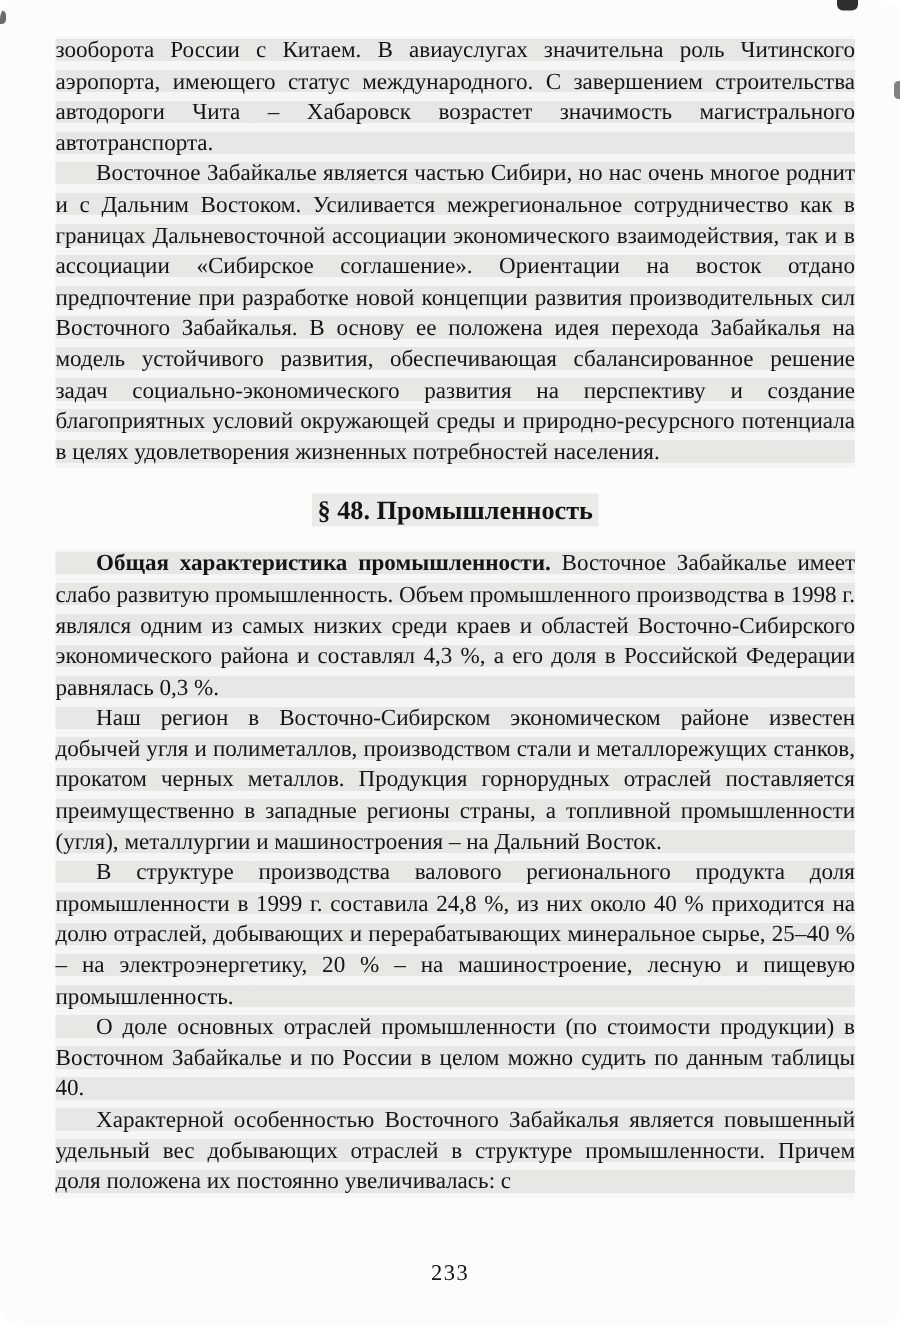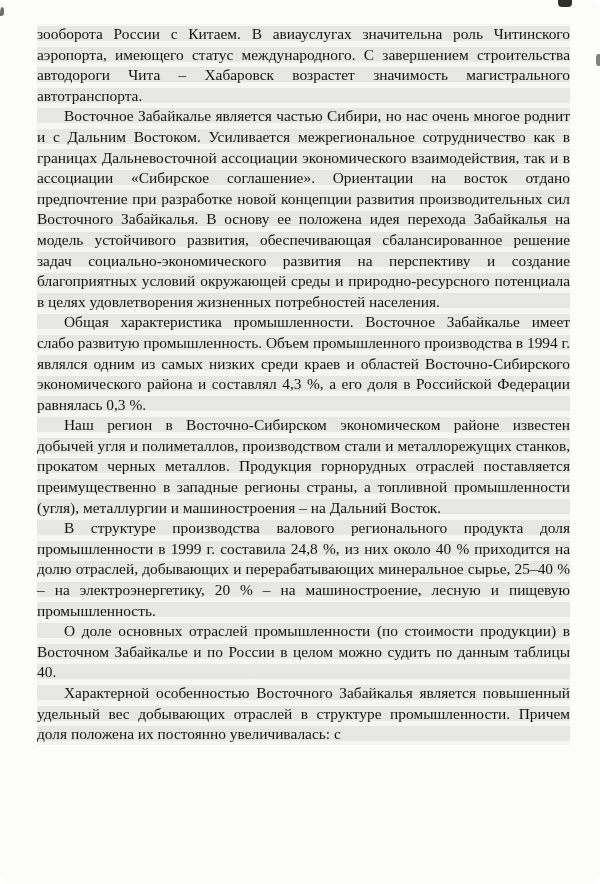--- a/index.html
+++ b/index.html
@@ -49,21 +49,21 @@
     font-size: 17.5px;
     font-weight: bold;
     line-height: 22px;
     text-indent: 0;
   }
   .section-heading span {
     background: rgba(125,125,118,0.14);
     padding: 1px 4px;
   }
   .lead-bold {
-    font-weight: normal;
+    font-weight: bold;
     margin-top: 48px;
   }
   .page-number {
     position: absolute;
     left: 0;
     right: 0;
     bottom: 26px;
     text-align: center;
     font-size: 15px;
     letter-spacing: 1px;
@@ -85,27 +85,29 @@
   <span class="speck speck-top-right"></span>
   <span class="speck speck-top-left"></span>
   <span class="speck speck-right-edge"></span>
 
   <div class="text-block">
 
     <p class="no-indent">зооборота России с Китаем. В авиауслугах значительна роль Читинского аэропорта, имеющего статус международного. С завершением строительства автодороги Чита – Хабаровск возрастет значимость магистрального автотранспорта.</p>
 
     <p>Восточное Забайкалье является частью Сибири, но нас очень многое роднит и с Дальним Востоком. Усиливается межрегиональное сотрудничество как в границах Дальневосточной ассоциации экономического взаимодействия, так и в ассоциации «Сибирское соглашение». Ориентации на восток отдано предпочтение при разработке новой концепции развития производительных сил Восточного Забайкалья. В основу ее положена идея перехода Забайкалья на модель устойчивого развития, обеспечивающая сбалансированное решение задач социально-экономического развития на перспективу и создание благоприятных условий окружающей среды и природно-ресурсного потенциала в целях удовлетворения жизненных потребностей населения.</p>
 
+    <h2 class="section-heading"><span>§ 48. Промышленность</span></h2>
 
-    <p><span class="lead-bold">Общая характеристика промышленности.</span><span> Восточное Забайкалье имеет слабо развитую промышленность. Объем промышленного производства в 1994 г. являлся одним из самых низких среди краев и областей Восточно-Сибирского экономического района и составлял 4,3 %, а его доля в Российской Федерации равнялась 0,3 %.</span></p>
+    <p><span class="lead-bold">Общая характеристика промышленности.</span><span> Восточное Забайкалье имеет слабо развитую промышленность. Объем промышленного производства в 1998 г. являлся одним из самых низких среди краев и областей Восточно-Сибирского экономического района и составлял 4,3 %, а его доля в Российской Федерации равнялась 0,3 %.</span></p>
 
     <p>Наш регион в Восточно-Сибирском экономическом районе известен добычей угля и полиметаллов, производством стали и металлорежущих станков, прокатом черных металлов. Продукция горнорудных отраслей поставляется преимущественно в западные регионы страны, а топливной промышленности (угля), металлургии и машиностроения – на Дальний Восток.</p>
 
     <p>В структуре производства валового регионального продукта доля промышленности в 1999 г. составила 24,8 %, из них около 40 % приходится на долю отраслей, добывающих и перерабатывающих минеральное сырье, 25–40 % – на электроэнергетику, 20 % – на машиностроение, лесную и пищевую промышленность.</p>
 
     <p>О доле основных отраслей промышленности (по стоимости продукции) в Восточном Забайкалье и по России в целом можно судить по данным таблицы 40.</p>
 
     <p>Характерной особенностью Восточного Забайкалья является повышенный удельный вес добывающих отраслей в структуре промышленности. Причем доля положена их постоянно увеличивалась: с</p>
 
   </div>
 
+  <div class="page-number">233</div>
 
 </div>
 
 </body></html>

